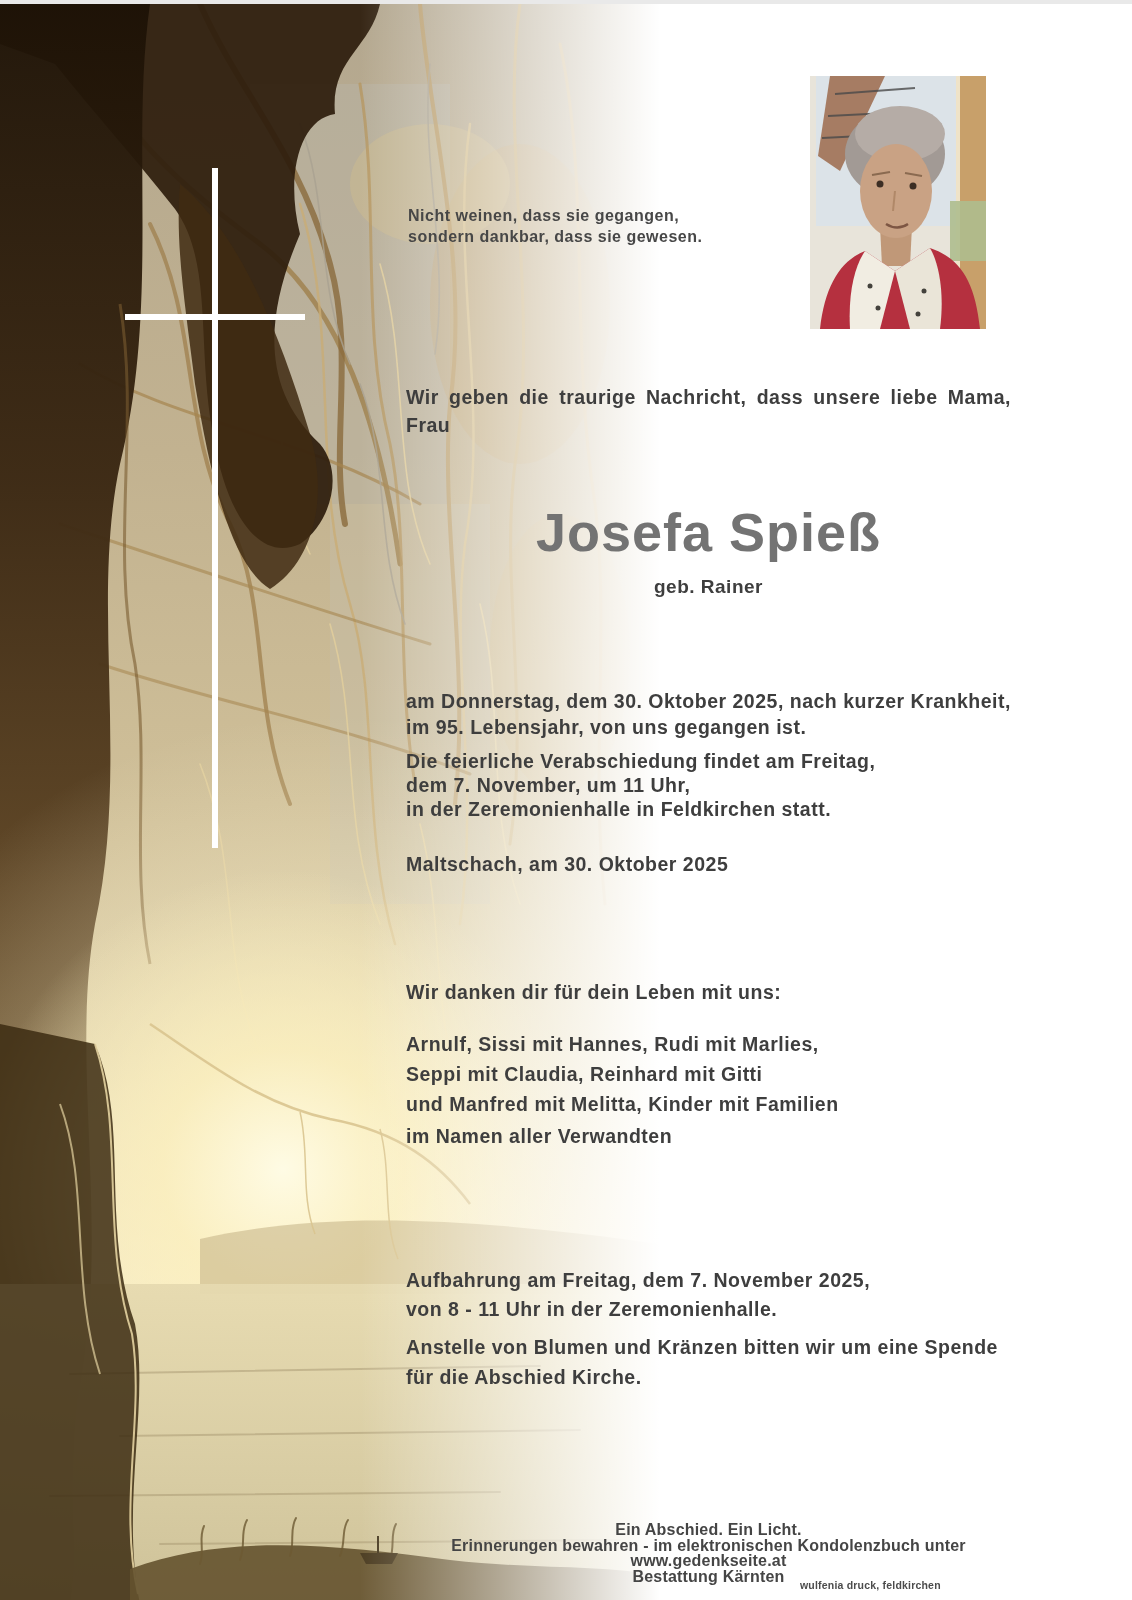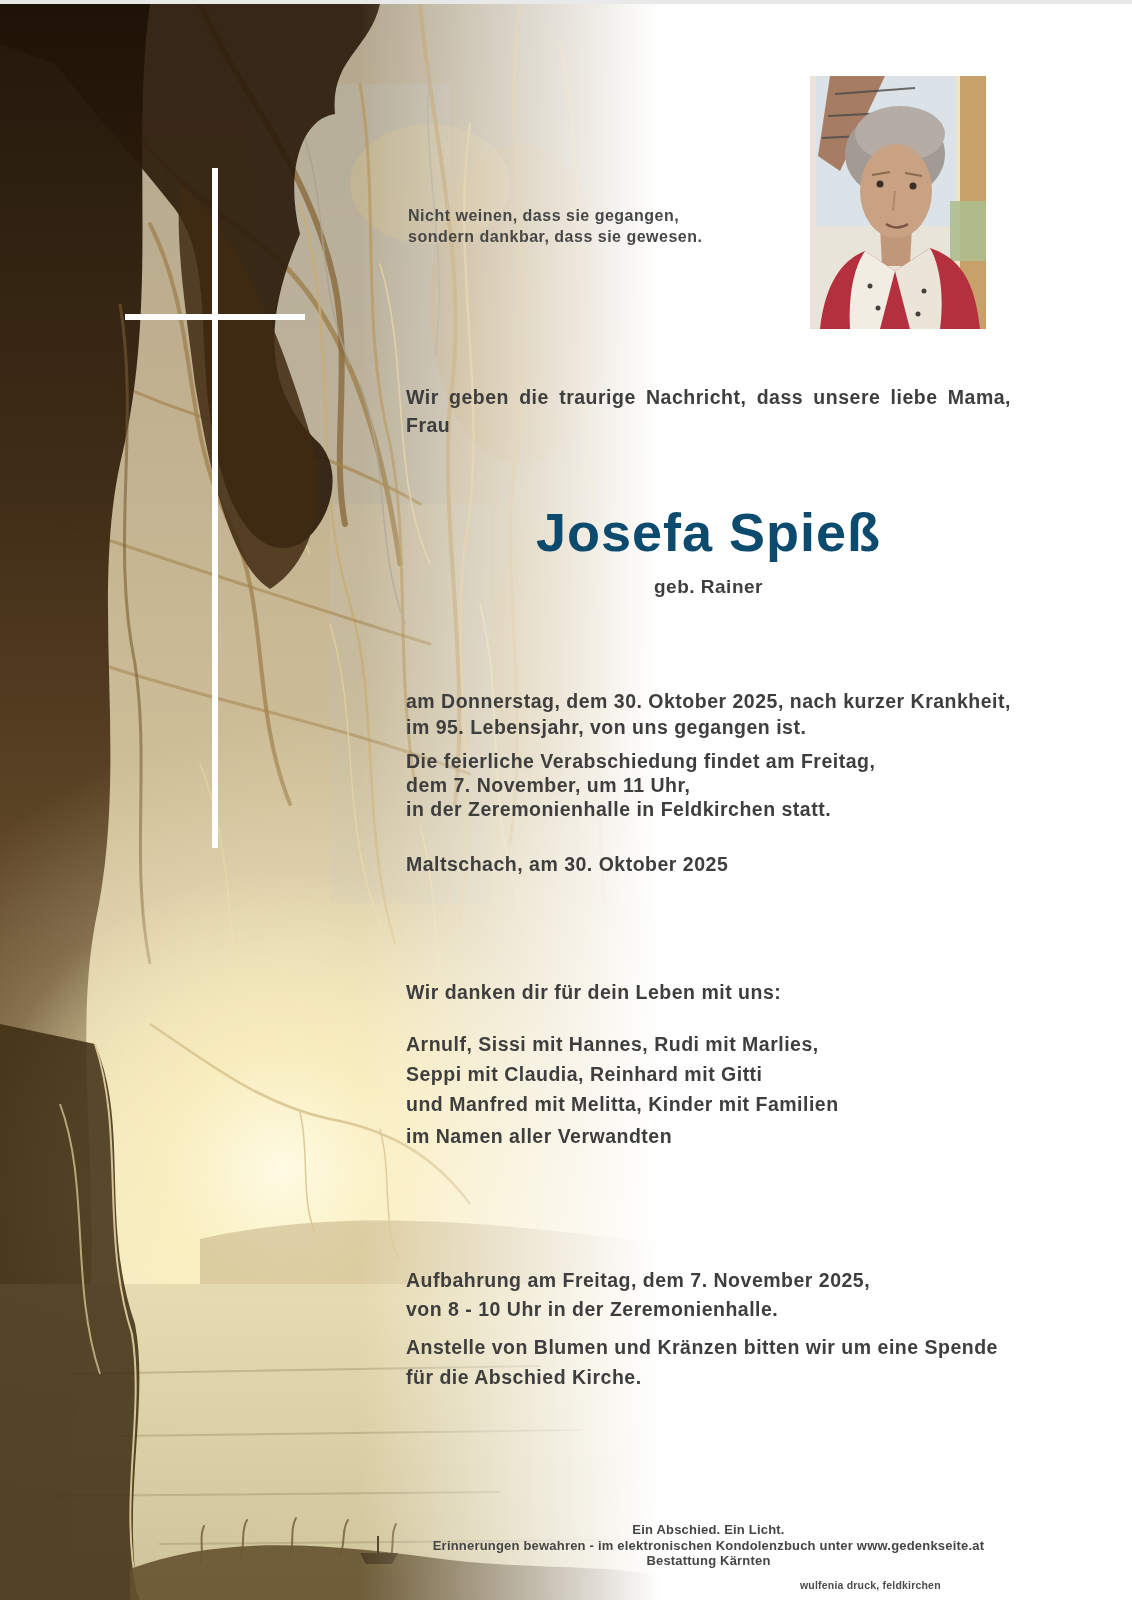--- a/index.html
+++ b/index.html
@@ -16,31 +16,31 @@
   .bg-art{position:absolute;left:0;top:0;width:660px;height:1600px;}
   .cross{position:absolute;background:#ffffff;}
   .cross-v{left:212px;top:164px;width:6px;height:680px;}
   .cross-h{left:125px;top:310px;width:180px;height:6px;}
   .photo{position:absolute;left:810px;top:72px;width:176px;height:253px;}
   .block{position:absolute;letter-spacing:0.5px;}
   .quote{left:408px;top:201px;font-size:16px;line-height:21px;color:#474747;}
   .announce{left:406px;top:379px;width:605px;font-size:19.5px;line-height:28px;word-spacing:1.5px;}
   .announce .just{text-align:justify;text-align-last:justify;}
   .name-block{left:406px;top:498px;width:605px;text-align:center;}
-  .deceased-name{font-size:54px;line-height:60px;letter-spacing:1px;color:#0c4a6e;}
+  .deceased-name{font-size:54px;line-height:60px;letter-spacing:1px;color:#737373;}
   .maiden{left:406px;top:571px;width:605px;text-align:center;font-size:19px;line-height:24px;}
   .death{left:406px;top:684px;width:620px;font-size:19.5px;line-height:26px;}
   .farewell{left:406px;top:745px;width:620px;font-size:19.5px;line-height:24px;}
   .placedate{left:406px;top:848px;width:620px;font-size:19.5px;line-height:24px;}
   .thanks{left:406px;top:976px;width:620px;font-size:19.5px;line-height:24px;}
   .mourners{left:406px;top:1025px;width:620px;font-size:19.5px;line-height:30px;}
   .relatives{left:406px;top:1120px;width:620px;font-size:19.5px;line-height:24px;}
   .viewing{left:406px;top:1262px;width:620px;font-size:19.5px;line-height:29px;}
   .donation{left:406px;top:1328px;width:625px;font-size:19.5px;line-height:30px;}
-  .footer{left:406px;top:1518px;width:605px;text-align:center;font-size:13px;line-height:15.5px;letter-spacing:0.2px;color:#454545;}
+  .footer{left:406px;top:1518px;width:605px;text-align:center;font-size:16px;line-height:15.5px;letter-spacing:0.2px;color:#454545;}
   .printer{left:800px;top:1575px;width:297px;font-size:10.5px;letter-spacing:0.2px;color:#4c4c4c;}
 </style>
 </head>
 <body>
 
 <div class="page">
 
   <div class="bg-art">
     <svg width="660" height="1600" viewBox="0 0 660 1600" xmlns="http://www.w3.org/2000/svg">
       <defs>
@@ -222,21 +222,21 @@
   <div class="block mourners">
     <div>Arnulf, Sissi mit Hannes, Rudi mit Marlies,</div>
     <div>Seppi mit Claudia, Reinhard mit Gitti</div>
     <div>und Manfred mit Melitta, Kinder mit Familien</div>
   </div>
 
   <div class="block relatives">im Namen aller Verwandten</div>
 
   <div class="block viewing">
     <div>Aufbahrung am Freitag, dem 7. November 2025,</div>
-    <div>von 8 - 10 Uhr in der Zeremonienhalle.</div>
+    <div>von 8 - 11 Uhr in der Zeremonienhalle.</div>
   </div>
 
   <div class="block donation">
     <div>Anstelle von Blumen und Kränzen bitten wir um eine Spende</div>
     <div>für die Abschied Kirche.</div>
   </div>
 
   <div class="block footer">
     <div>Ein Abschied. Ein Licht.</div>
     <div>Erinnerungen bewahren - im elektronischen Kondolenzbuch unter www.gedenkseite.at</div>

